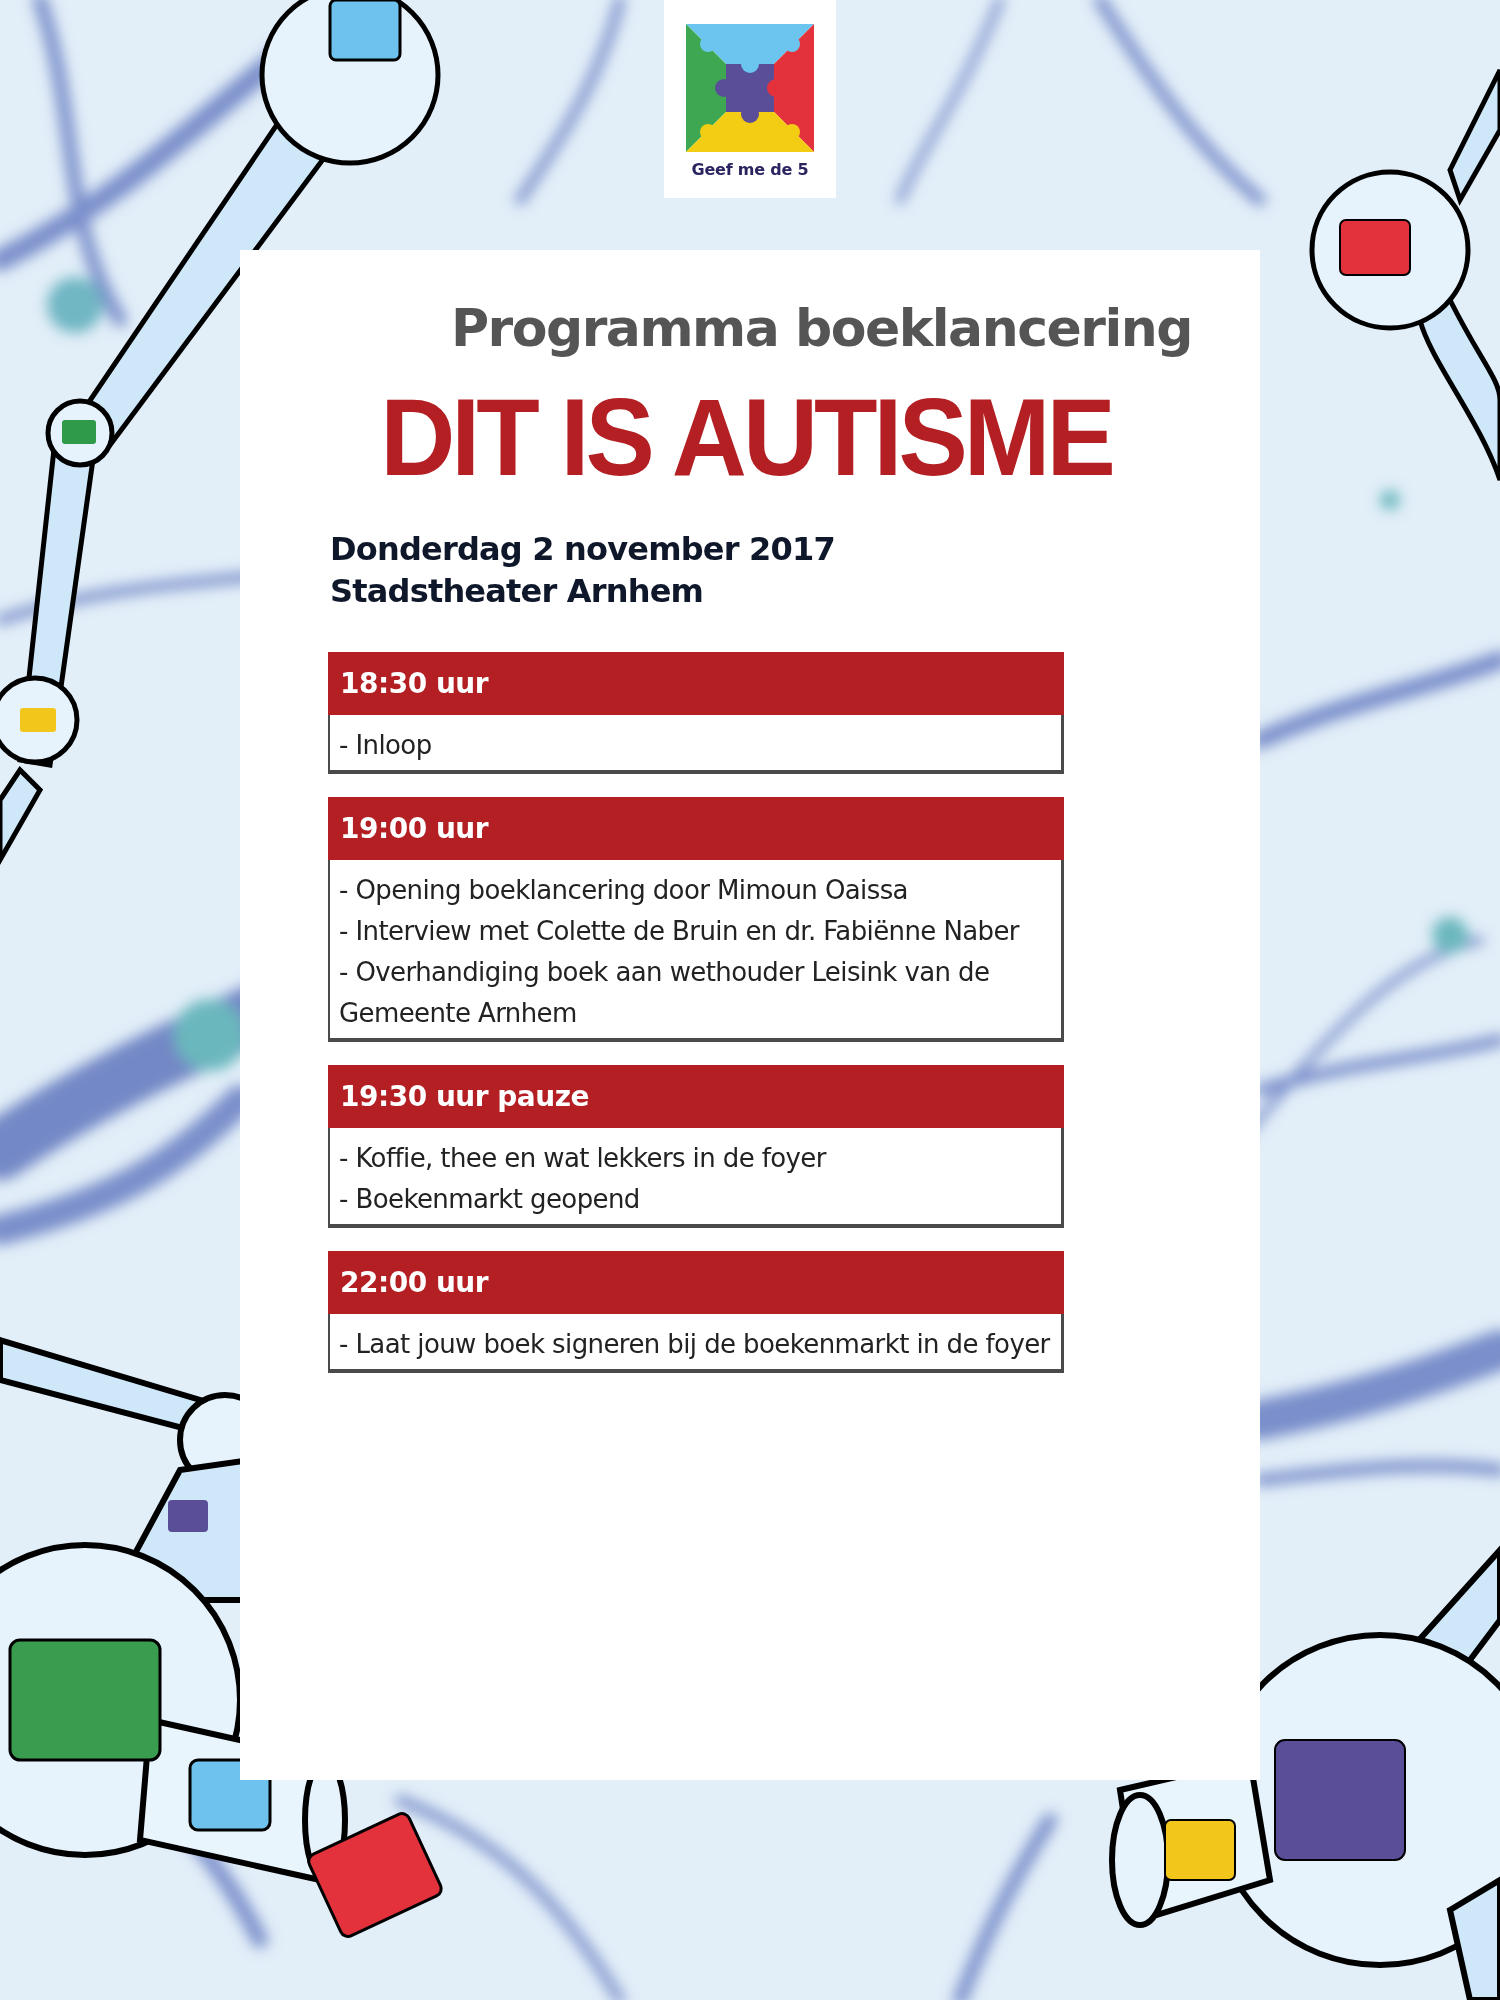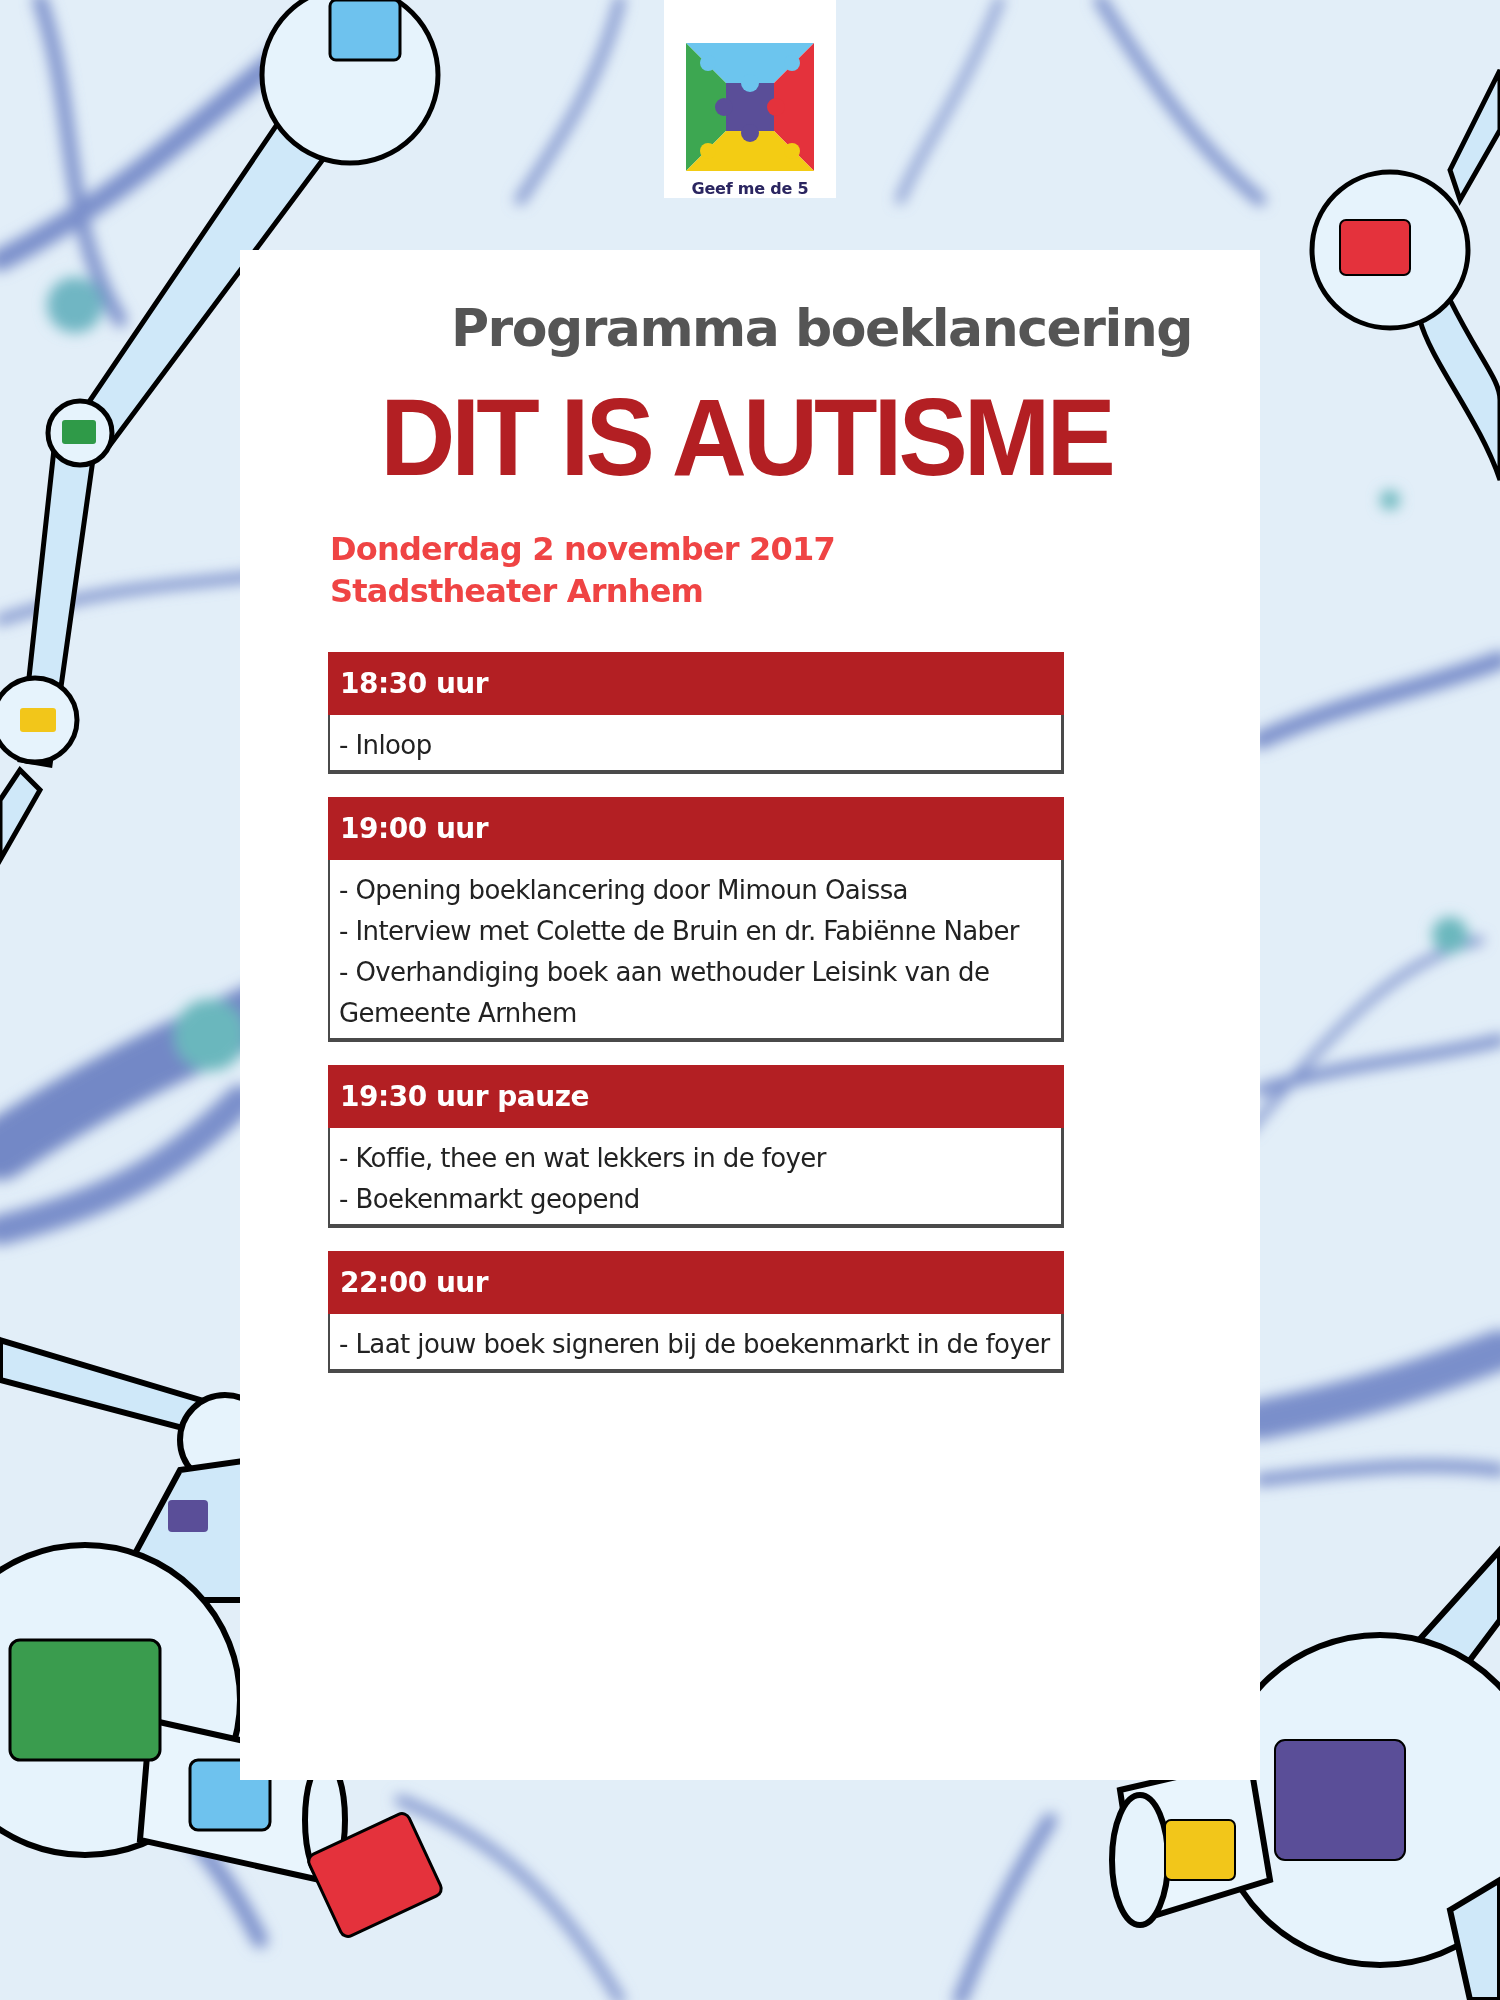--- a/index.html
+++ b/index.html
@@ -8,21 +8,21 @@
     position: relative;
     background: #e2eef8;
     font-family: "Liberation Sans", sans-serif;
   }
   .bg { position: absolute; inset: 0; overflow: hidden; }
   .bg svg { position: absolute; left: 0; top: 0; }
 
   .logo {
     position: absolute; left: 664px; top: 0; width: 172px; height: 198px;
     background: #ffffff;
-    display: flex; flex-direction: column; align-items: center; justify-content: flex-end;
+    display: flex; flex-direction: column; align-items: center;
   }
   .logo svg { margin-top: 24px; }
   .logo-text {
     margin-top: 8px;
     font-family: "DejaVu Sans", sans-serif;
     font-weight: bold; font-size: 16px; color: #2a2560; letter-spacing: -0.2px;
   }
 
   .card {
     position: absolute; left: 240px; top: 250px; width: 1020px; height: 1530px;
@@ -35,21 +35,21 @@
   }
   .card-headline {
     position: absolute; left: 66px; top: 128px; width: 880px; text-align: center;
     font-family: "Liberation Sans", sans-serif; font-weight: bold;
     font-size: 104px; color: #b31f23; letter-spacing: -4px;
     transform: scaleY(1.05);
   }
   .event-info {
     position: absolute; left: 90px; top: 278px;
     font-family: "DejaVu Sans", sans-serif; font-weight: bold;
-    font-size: 32px; line-height: 42px; color: #ef4444; letter-spacing: -0.8px;
+    font-size: 32px; line-height: 42px; color: #0f172a; letter-spacing: -0.8px;
   }
 
   .schedule { position: absolute; left: 88px; top: 402px; width: 736px; }
   .block { margin-bottom: 23px; }
   .block-head {
     background: #b31f23; color: #ffffff; height: 63px;
     padding-left: 12px; display: flex; align-items: center;
     font-family: "DejaVu Sans", sans-serif; font-weight: bold;
     font-size: 28px; letter-spacing: -0.5px;
   }

